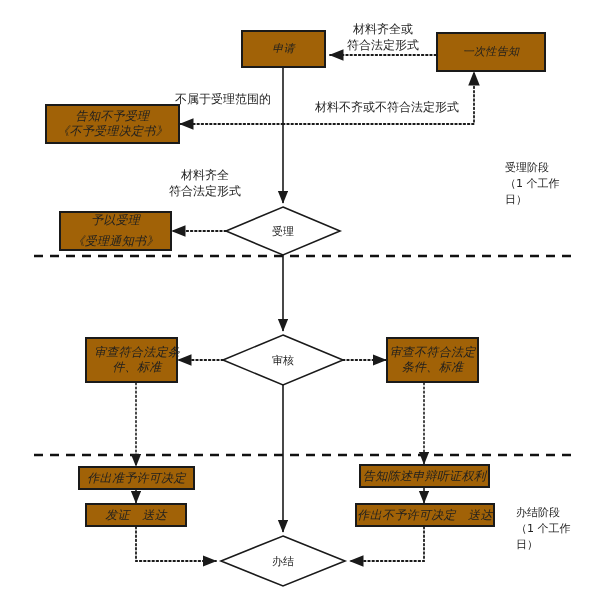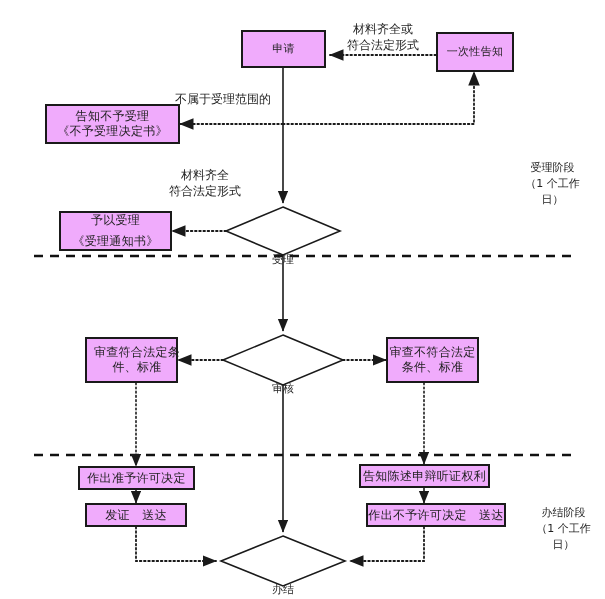--- a/index.html
+++ b/index.html
@@ -20,53 +20,52 @@
     position: absolute;
     left: 0;
     top: 0;
     width: 605px;
     height: 599px;
   }
   .node-box {
     position: absolute;
     box-sizing: border-box;
     border: 2px solid #1a1a1a;
-    background: #f0abfc;
+    background: #a16207;
     display: flex;
     flex-direction: column;
     align-items: center;
     justify-content: center;
     text-align: center;
     color: #1f1f1f;
     line-height: 1.25;
     letter-spacing: 0.3px;
+    font-style: italic;
   }
   .node-box span { display: block; white-space: nowrap; }
   .diamond-label {
     position: absolute;
     display: flex;
     align-items: center;
     justify-content: center;
     text-align: center;
     color: #1f1f1f;
     white-space: nowrap;
     pointer-events: none;
-    margin-top: 28px;
   }
   .edge-label {
     position: absolute;
     text-align: center;
     color: #1f1f1f;
     line-height: 1.3;
     white-space: nowrap;
   }
   .edge-label span { display: block; }
   .stage-label {
     position: absolute;
-    text-align: center;
     color: #1f1f1f;
     line-height: 1.45;
   }
   .stage-label span { display: block; white-space: nowrap; }
   .fs11 { font-size: 11px; }
   .fs10 { font-size: 12px; }
 </style>
 </head>
 <body>
 
@@ -117,21 +116,21 @@
 
     <polyline points="136,527 136,561 216,561" fill="none" stroke="#1a1a1a" stroke-width="1.8" stroke-dasharray="1.6,2.6" stroke-linecap="round" marker-end="url(#arrow-dot)"></polyline>
 
     <polyline points="424,527 424,561 350,561" fill="none" stroke="#1a1a1a" stroke-width="1.8" stroke-dasharray="1.6,2.6" stroke-linecap="round" marker-end="url(#arrow-dot)"></polyline>
   </svg>
 
   <div class="node-box fs11" style="left:241px; top:30px; width:85px; height:38px;">
     <span>申请</span>
   </div>
 
-  <div class="node-box fs11" style="left:436px; top:32px; width:78px; height:40px;">
+  <div class="node-box fs11" style="left:436px; top:32px; width:110px; height:40px;">
     <span>一次性告知</span>
   </div>
 
   <div class="node-box fs10" style="left:45px; top:104px; width:135px; height:40px;">
     <span>告知不予受理</span>
     <span>《不予受理决定书》</span>
   </div>
 
   <div class="node-box fs10" style="left:59px; top:211px; width:113px; height:40px;gap:6px;">
     <span>予以受理</span>
@@ -153,39 +152,42 @@
   </div>
 
   <div class="node-box fs10" style="left:85px; top:503px; width:102px; height:24px;">
     <span>发证　送达</span>
   </div>
 
   <div class="node-box fs10" style="left:359px; top:464px; width:131px; height:24px;">
     <span>告知陈述申辩听证权利</span>
   </div>
 
-  <div class="node-box fs10" style="left:355px; top:503px; width:140px; height:24px;margin-left:11px;">
+  <div class="node-box fs10" style="left:355px; top:503px; width:140px; height:24px;">
     <span>作出不予许可决定　送达</span>
   </div>
 
   <div class="diamond-label fs11" style="left:253px; top:221px; width:60px; height:20px;">受理</div>
 
   <div class="diamond-label fs11" style="left:253px; top:350px; width:60px; height:20px;">审核</div>
 
   <div class="diamond-label fs11" style="left:253px; top:551px; width:60px; height:20px;">办结</div>
 
   <div class="edge-label fs10" style="left:330px; top:22px; width:106px;">
     <span>材料齐全或</span>
     <span>符合法定形式</span>
   </div>
 
   <div class="edge-label fs10" style="left:168px; top:92px; width:110px;">
     <span>不属于受理范围的</span>
   </div>
 
+  <div class="edge-label fs10" style="left:297px; top:100px; width:180px;">
+    <span>材料不齐或不符合法定形式</span>
+  </div>
 
   <div class="edge-label fs10" style="left:155px; top:168px; width:100px;">
     <span>材料齐全</span>
     <span>符合法定形式</span>
   </div>
 
   <div class="stage-label fs11" style="left:505px; top:160px; width:95px;">
     <span>受理阶段</span>
     <span>（1 个工作</span>
     <span>日）</span>

